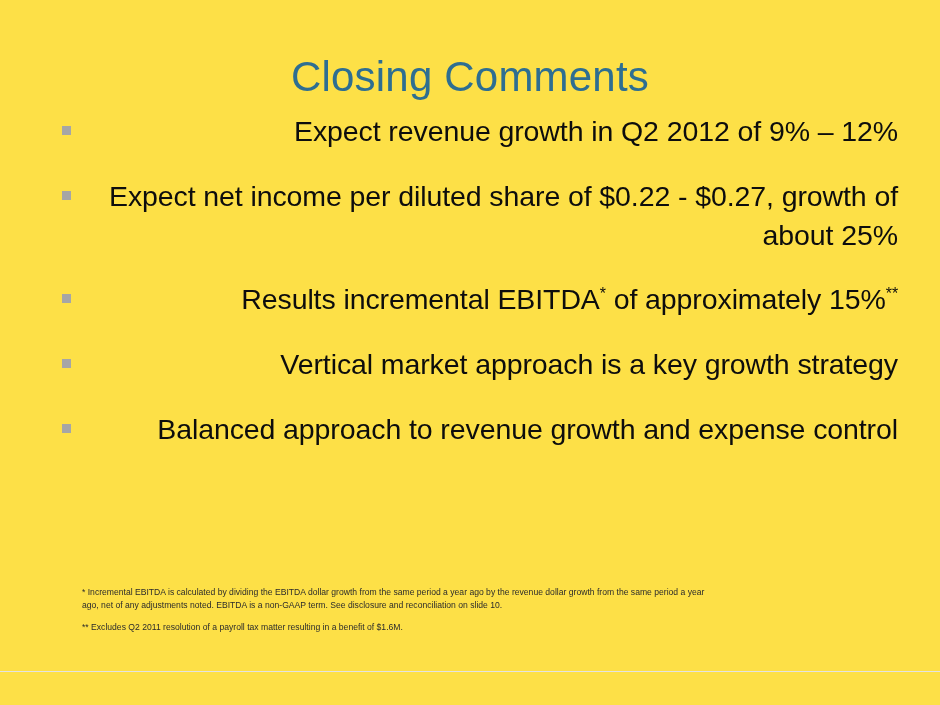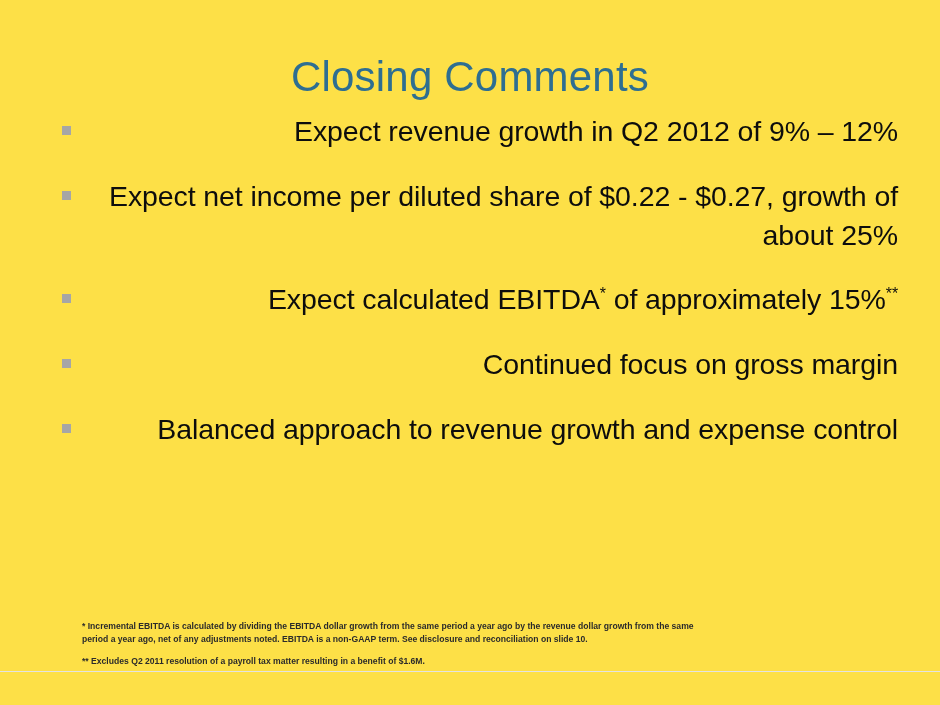--- a/index.html
+++ b/index.html
@@ -70,24 +70,23 @@
   }
   .bullet-text sup {
     font-size: 0.56em;
     vertical-align: super;
     line-height: 0;
   }
 
   
   .footnotes {
     position: absolute;
-    top: 620px;
+    top: 586px;
     left: 82px;
     width: 640px;
-    font-weight: bold;
   }
   .footnote {
     color: #2b2b2b;
     font-size: 8.6px;
     line-height: 1.48;
     margin: 0 0 10px 0;
     text-indent: 0;
   }
   .footnote:last-child { margin-bottom: 1px; }
 
@@ -142,28 +141,28 @@
       <span class="bullet-text"><span>Expect revenue growth in Q2 2012 of 9% – 12%</span></span>
     </li>
 
     <li class="bullet-row">
       <span class="bullet-marker"></span>
       <span class="bullet-text"><span>Expect net income per diluted share of $0.22 - $0.27, growth of about 25%</span></span>
     </li>
 
     <li class="bullet-row">
       <span class="bullet-marker"></span>
-      <span class="bullet-text"><span>Expect calculated EBITDA</span><sup>*</sup><span> of approximately 15%</span><sup>**</sup></span>
+      <span class="bullet-text"><span>Results incremental EBITDA</span><sup>*</sup><span> of approximately 15%</span><sup>**</sup></span>
     </li>
-
 
     <li class="bullet-row">
       <span class="bullet-marker"></span>
-      <span class="bullet-text"><span>Continued focus on gross margin</span></span>
+      <span class="bullet-text"><span>Vertical market approach is a key growth strategy</span></span>
     </li>
+
 
     <li class="bullet-row">
       <span class="bullet-marker"></span>
       <span class="bullet-text"><span>Balanced approach to revenue growth and expense control</span></span>
     </li>
 
   </ul>
 
   <div class="footnotes">
     <p class="footnote">* Incremental EBITDA is calculated by dividing the EBITDA dollar growth from the same period a year ago by the revenue dollar growth from the same period a year ago, net of any adjustments noted. EBITDA is a non-GAAP term. See disclosure and reconciliation on slide 10.</p>

